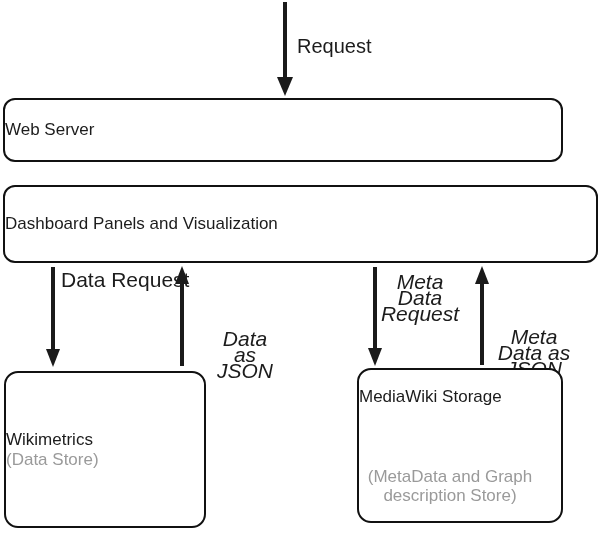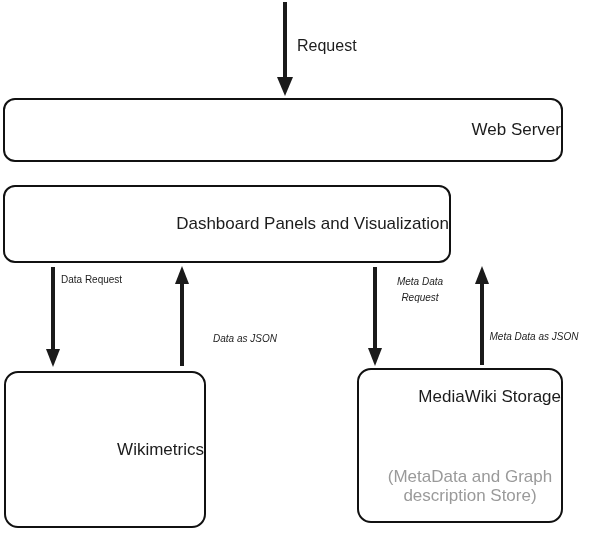--- a/index.html
+++ b/index.html
@@ -21,33 +21,33 @@
     top: 0;
     width: 600px;
     height: 535px;
   }
   .node {
     position: absolute;
     border: 2px solid #111111;
     background: #ffffff;
     display: flex;
     flex-direction: column;
-    align-items: flex-end;
+    align-items: flex-start;
     justify-content: center;
     text-align: center;
     box-sizing: border-box;
   }
   .node-webserver {
     left: 3px; top: 98px;
     width: 560px; height: 64px;
     border-radius: 12px;
   }
   .node-dashboard {
     left: 3px; top: 185px;
-    width: 448px; height: 78px;
+    width: 595px; height: 78px;
     border-radius: 12px;
   }
   .node-wikimetrics {
     left: 4px; top: 371px;
     width: 202px; height: 157px;
     border-radius: 14px;
   }
   .node-mediawiki {
     left: 357px; top: 368px;
     width: 206px; height: 155px;
@@ -63,33 +63,33 @@
     font-size: 17px;
     line-height: 19px;
     color: #9a9a9a;
   }
   .node-mediawiki .node-sub {
     max-width: 182px;
     margin-top: 40px;
   }
   .edge-label {
     position: absolute;
-    font-size: 10px;
+    font-size: 21px;
     line-height: 16px;
     color: #1c1c1c;
     white-space: nowrap;
   }
   .edge-label.wrap {
     white-space: normal;
     text-align: center;
     font-style: italic;
   }
   .lbl-request {
     left: 297px; top: 38px;
-    font-size: 16px;
+    font-size: 20px;
   }
   .lbl-data-request {
     left: 61px; top: 272px;
   }
   .lbl-data-as-json {
     left: 184px; top: 331px;
     width: 68px;
     margin-left: 27px;
   }
   .lbl-meta-data-request {
@@ -153,20 +153,21 @@
   <div class="node node-webserver">
     <div class="node-title">Web Server</div>
   </div>
 
   <div class="node node-dashboard">
     <div class="node-title">Dashboard Panels and Visualization</div>
   </div>
 
   <div class="node node-wikimetrics">
     <div class="node-title">Wikimetrics</div>
+    <div class="node-sub">(Data Store)</div>
   </div>
 
   <div class="node node-mediawiki">
     <div class="node-title">MediaWiki Storage</div>
     <div class="node-sub">(MetaData and Graph description Store)</div>
   </div>
 
 </div>
 
 </body></html>

